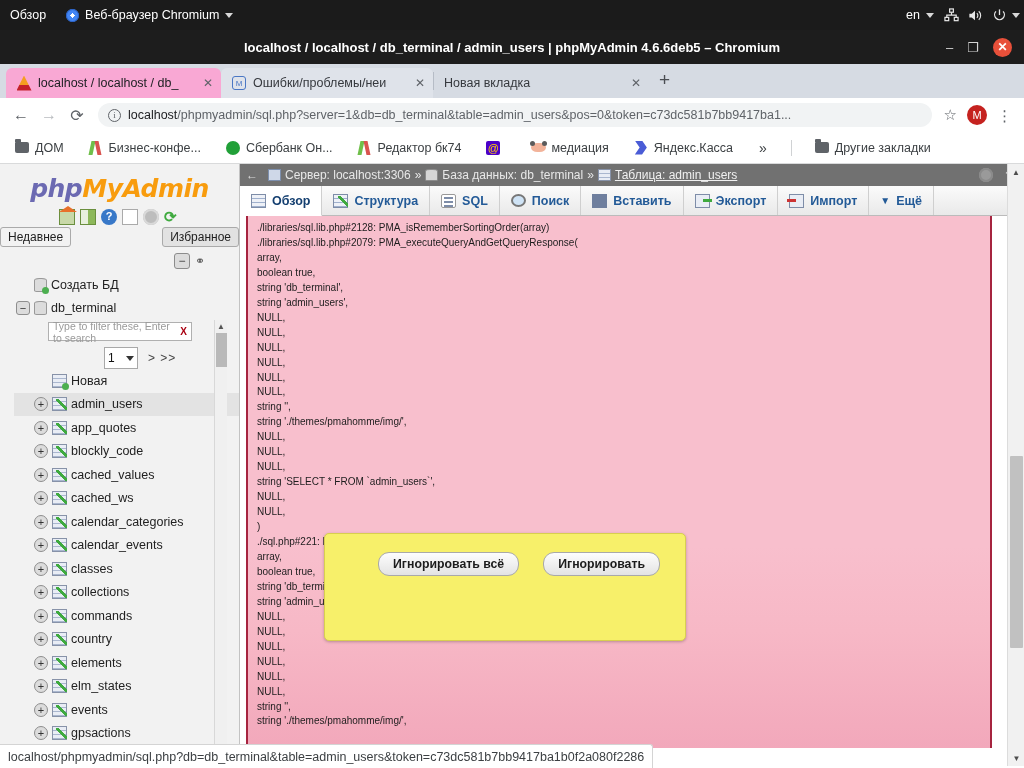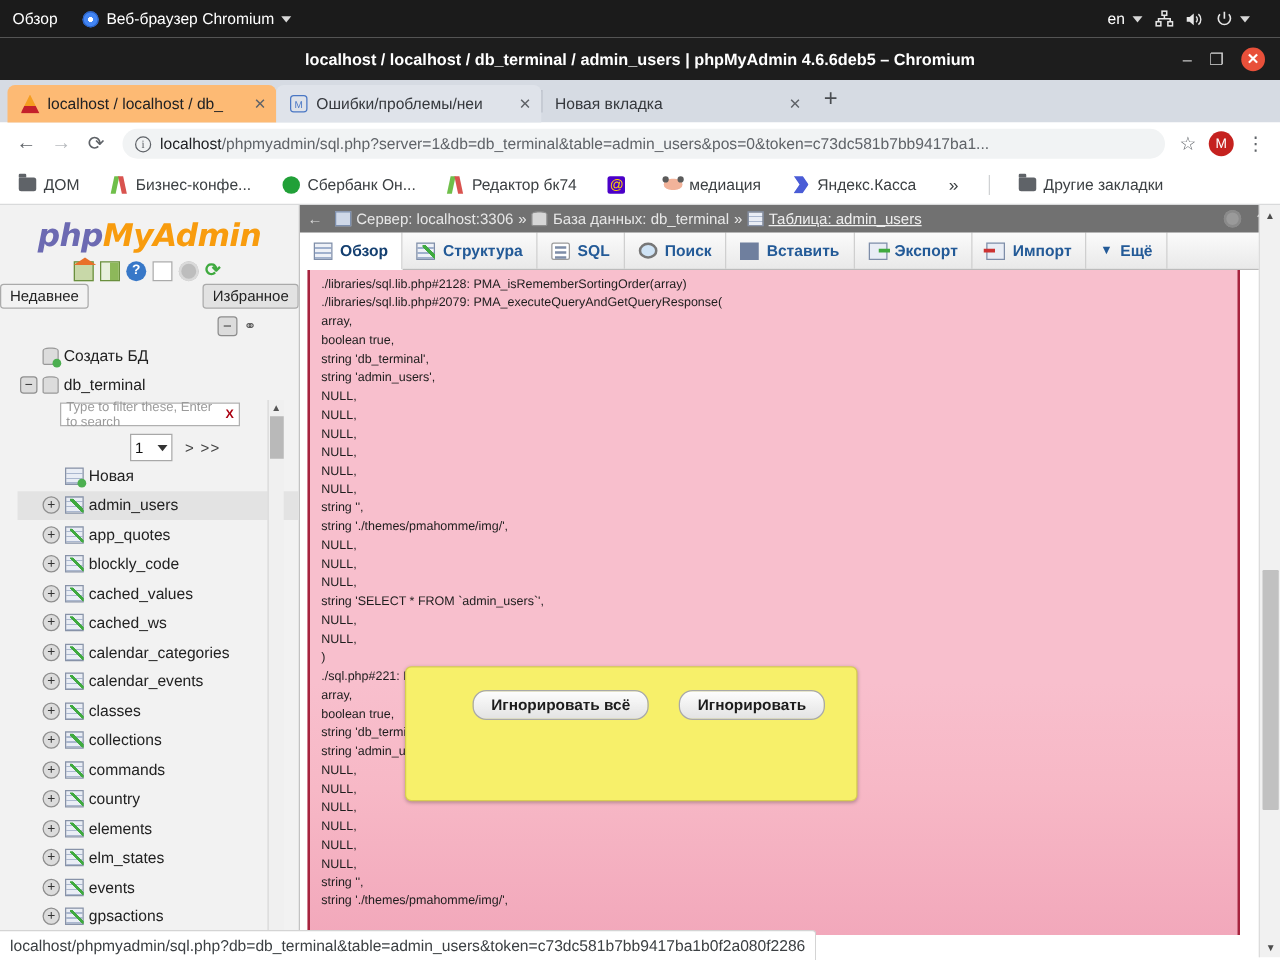--- a/index.html
+++ b/index.html
@@ -19,21 +19,21 @@
     display: flex; align-items: center;
     font-size: 12.5px;
     position: relative;
   }
   .gp-item { display: flex; align-items: center; gap: 6px; padding: 0 10px; height: 30px; }
   .gp-left { display: flex; align-items: center; }
   #gnome-clock {
     position: absolute; left: 0; right: 0; text-align: center;
     font-size: 12.5px; color: #fff; pointer-events: none;
   }
-  .gp-right { margin-left: auto; display: flex; align-items: center; gap: 2px; padding-right: 24px; }
+  .gp-right { margin-left: auto; display: flex; align-items: center; gap: 2px; padding-right: 4px; }
   .chrome-dot {
     width: 13px; height: 13px; border-radius: 50%;
     background: radial-gradient(circle at 50% 50%, #fff 0 22%, #4285f4 23% 100%);
     box-shadow: inset 0 0 0 1px #2b62c6;
     display: inline-block;
   }
   .caret-down {
     width: 0; height: 0; border-left: 4px solid transparent; border-right: 4px solid transparent;
     border-top: 5px solid #d8d8d8; display: inline-block;
   }
@@ -61,21 +61,21 @@
   #tab-strip {
     height: 34px; width: 1024px; background: #d6dbe3;
     display: flex; align-items: flex-end; padding-left: 6px;
   }
   .tab {
     height: 30px; display: flex; align-items: center; gap: 6px;
     padding: 0 8px 0 10px; font-size: 12.5px; color: #35383d;
     border-radius: 6px 6px 0 0; max-width: 215px; min-width: 150px;
     position: relative;
   }
-  .tab.active { background: #fdba74; color: #202124; }
+  .tab.active { background: #f9a8d4; color: #202124; }
   .tab.inactive { background: #dfe3ea; }
   .tab.plain { background: transparent; }
   .tab-title { overflow: hidden; white-space: nowrap; text-overflow: clip; flex: 1; }
   .tab-close { font-size: 12px; color: #5f6368; margin-left: 4px; }
   .favicon { width: 16px; height: 16px; flex: 0 0 16px; display:flex; align-items:center; justify-content:center;}
   .pma-fav {
     width:15px;height:15px;
     background: linear-gradient(180deg,#f59d20 0 58%, #c4202b 58% 100%);
     clip-path: polygon(50% 0, 100% 100%, 0 100%);
   }

